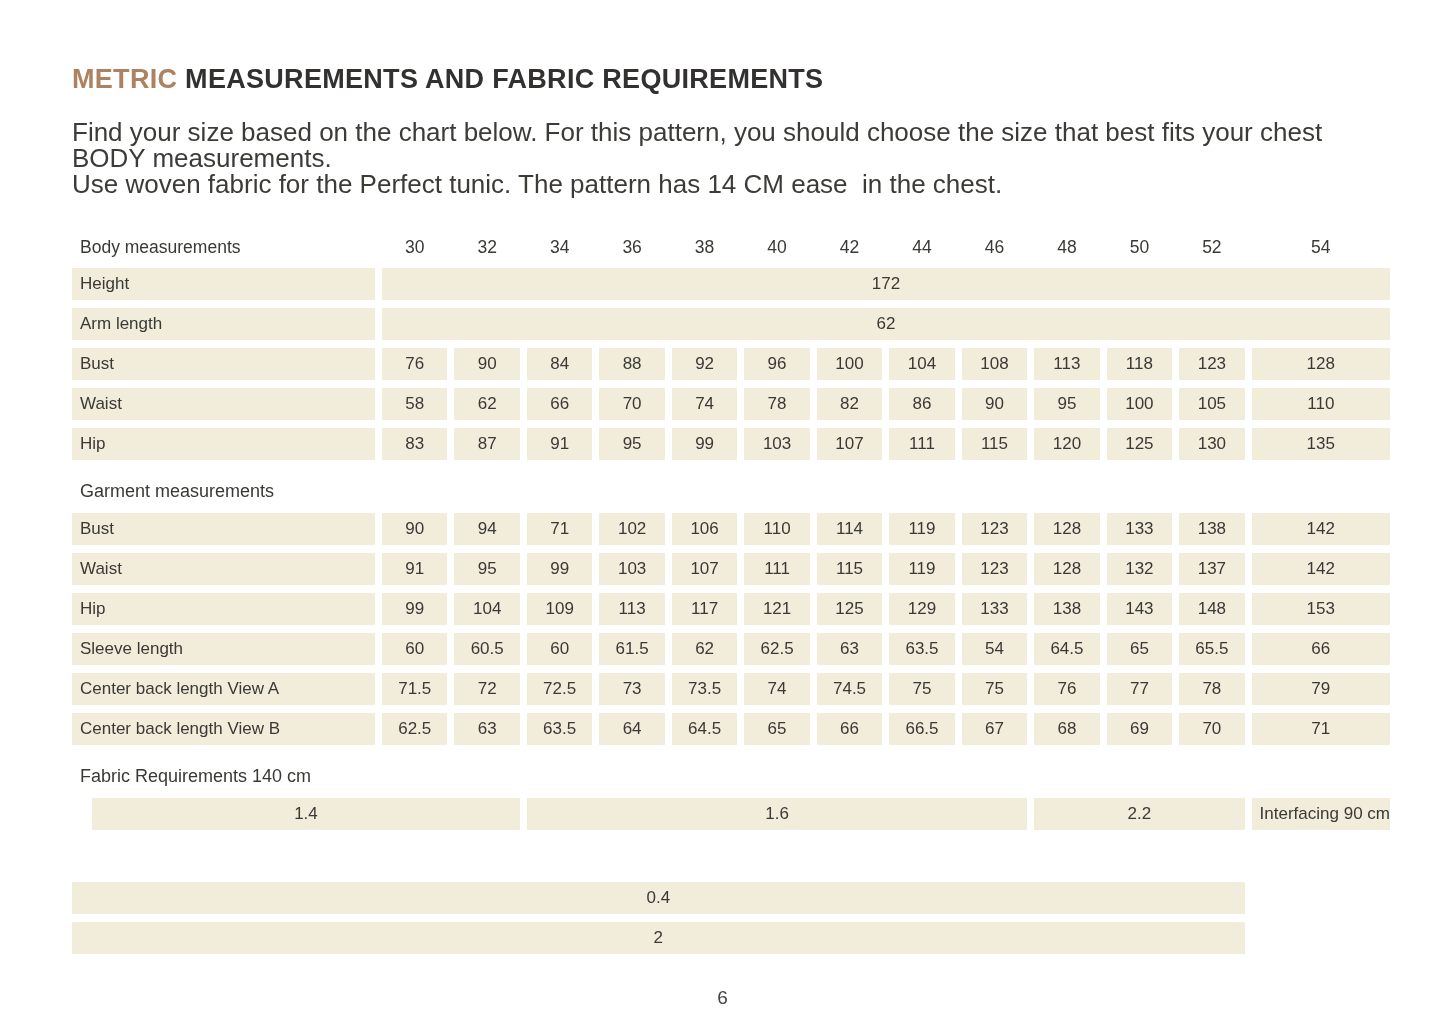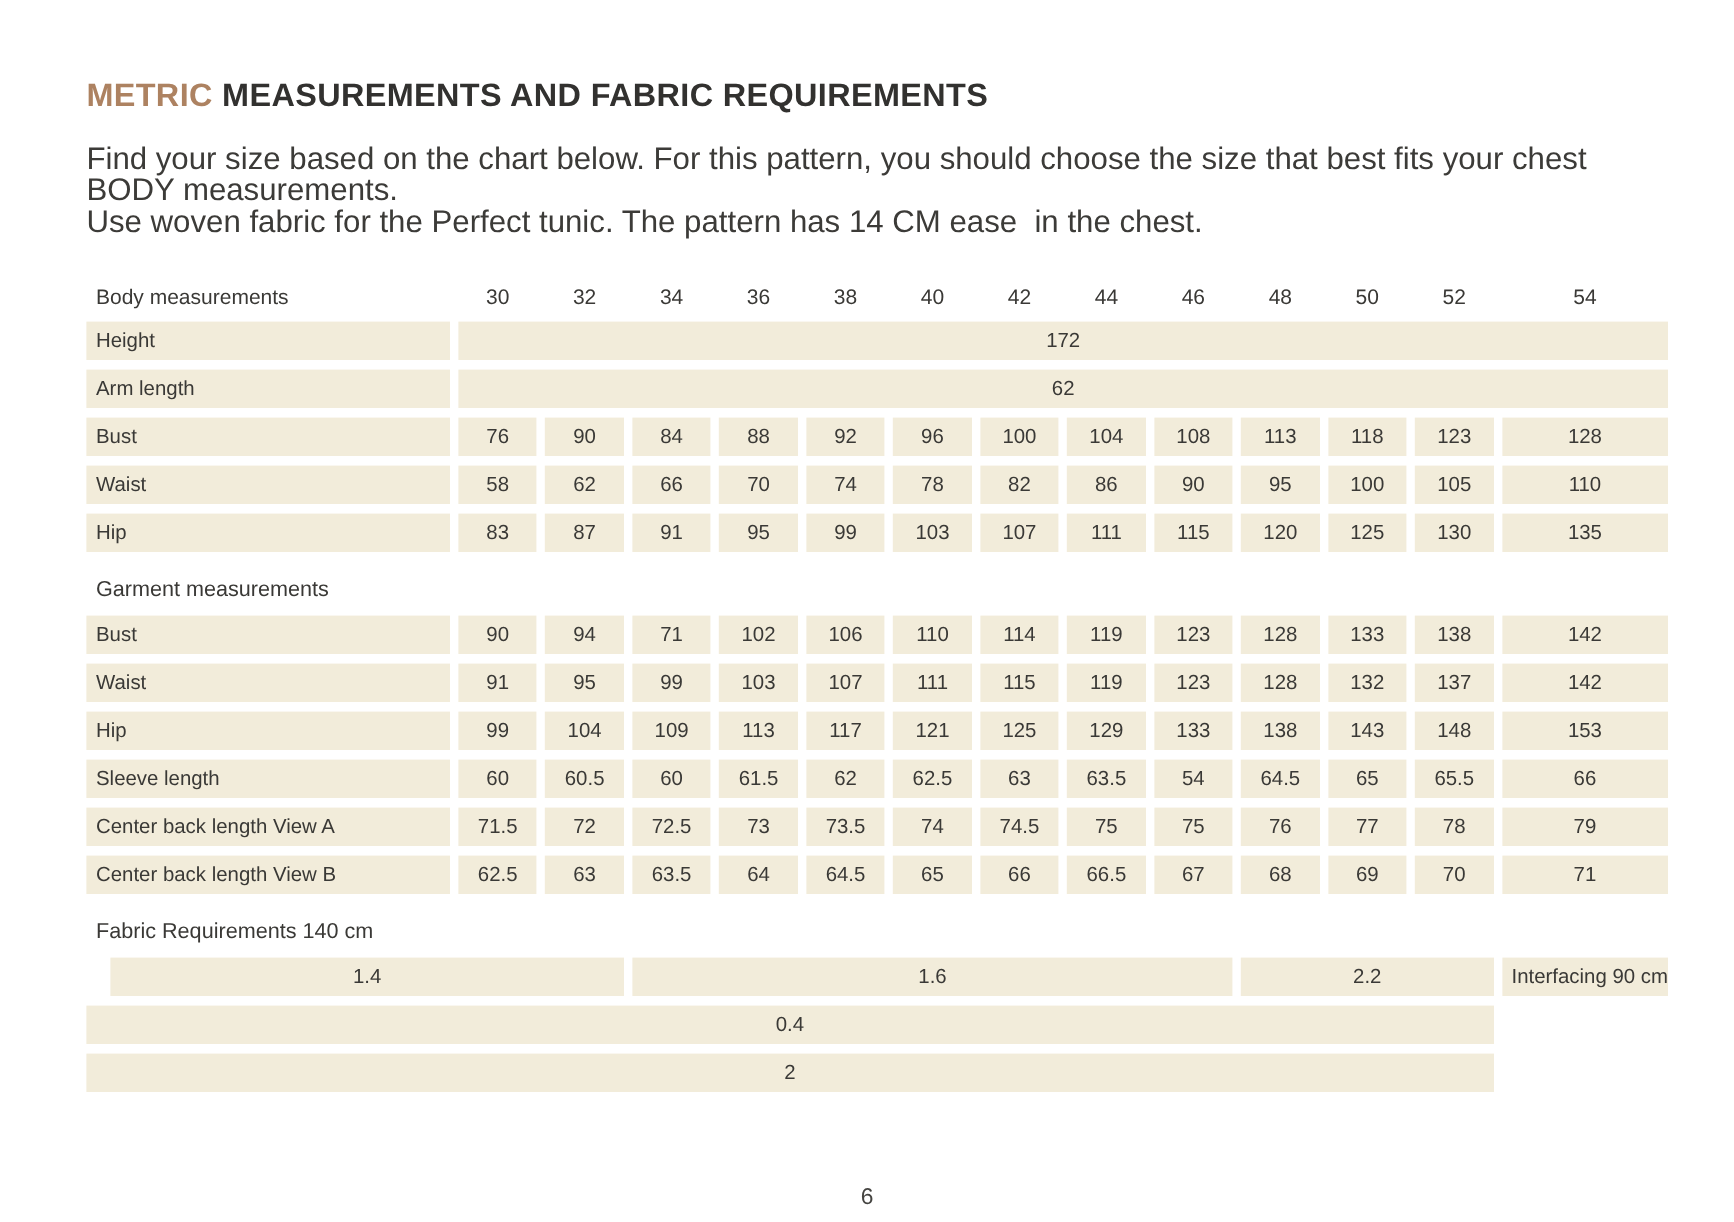--- a/index.html
+++ b/index.html
@@ -197,18 +197,18 @@
       <div class="cell">67</div>
       <div class="cell">68</div>
       <div class="cell">69</div>
       <div class="cell">70</div>
       <div class="cell">71</div>
       <div class="section-label" style="grid-column: 1 / -1;">Fabric Requirements 140 cm</div>
       <div class="cell" style="grid-column: span 3; margin-left: 20px;">1.4</div>
       <div class="cell" style="grid-column: span 7;">1.6</div>
       <div class="cell" style="grid-column: span 3;">2.2</div>
       <div class="cell row-label">Interfacing 90 cm</div>
-      <div class="cell" style="grid-column: span 13;">0.4</div>
+      <div class="cell" style="grid-column: span 13; margin-top: 44px;">0.4</div>
       <div class="cell" style="grid-column: span 13;">2</div>
     </div>
 </div>
 
 <div class="page-number">6</div>
 
 </body></html>

